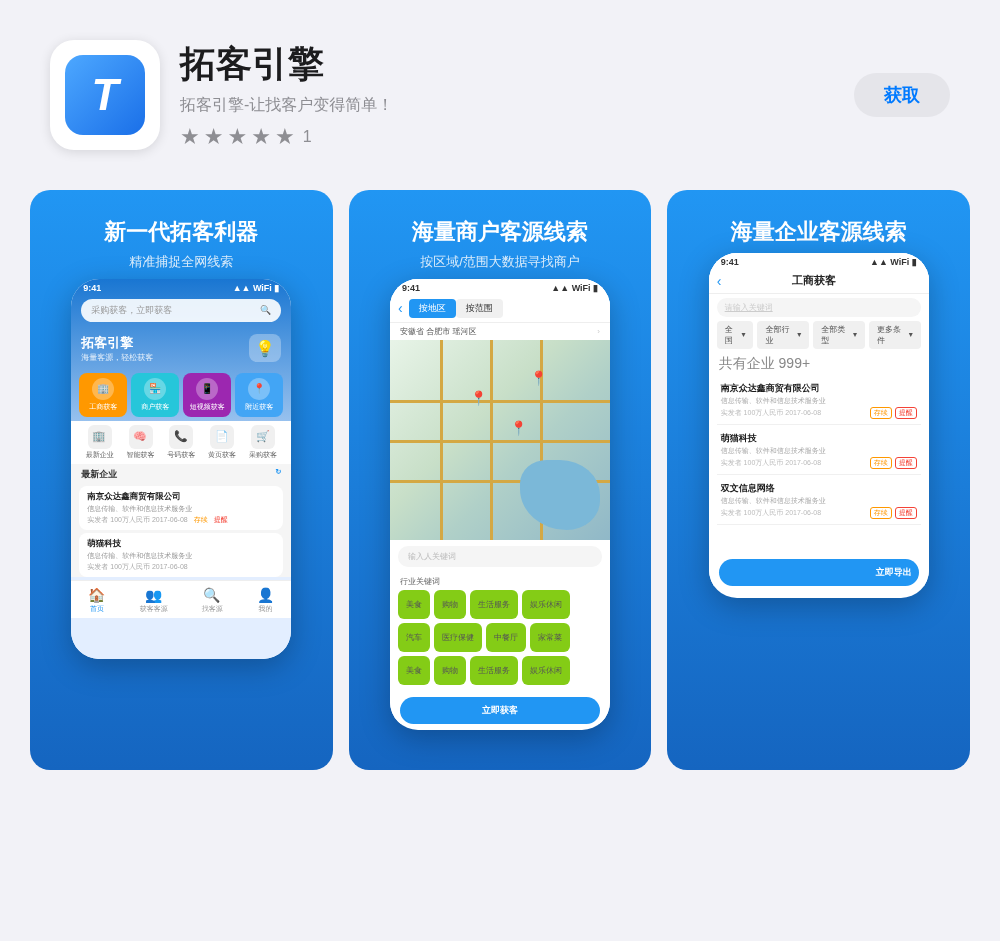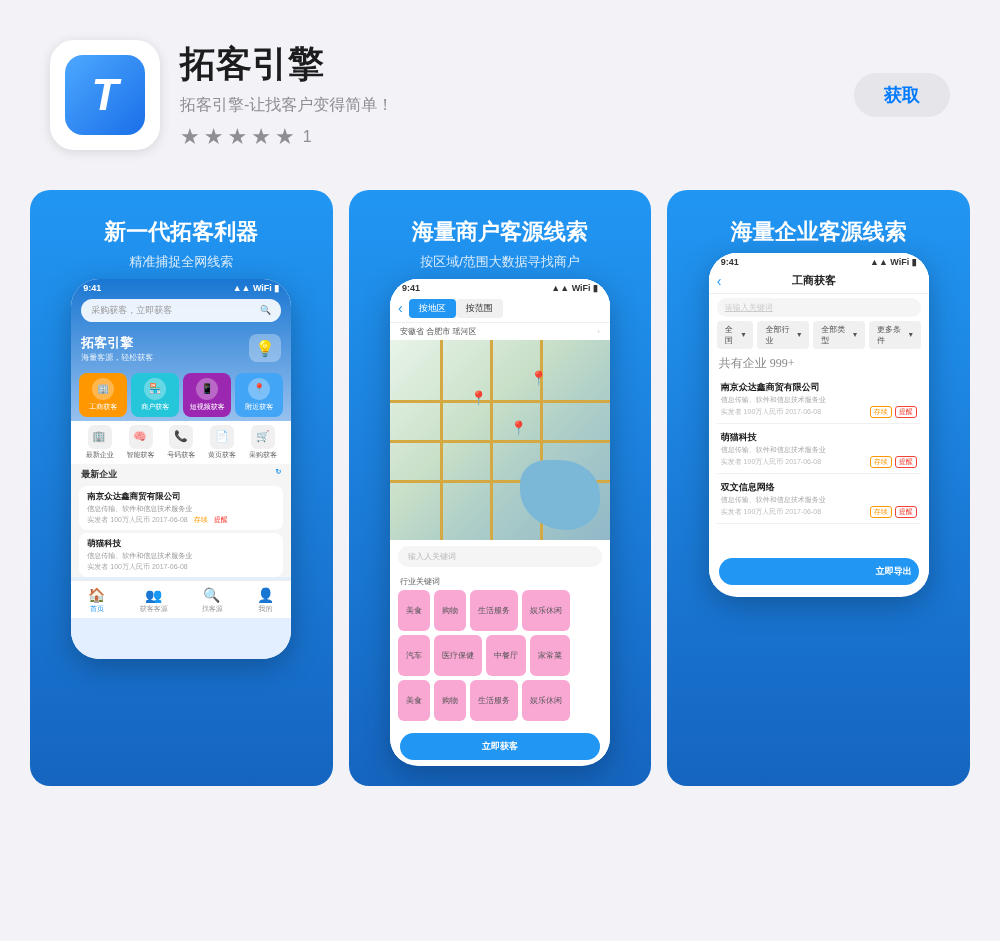--- a/index.html
+++ b/index.html
@@ -379,23 +379,23 @@
       font-size: 8px;
       color: #666;
     }
     .industry-tags {
       display: flex;
       flex-wrap: wrap;
       gap: 4px;
       padding: 0 8px 6px;
     }
     .industry-tag {
-      background: #f9a8d4;
+      background: #84cc16;
       border-radius: 6px;
-      padding: 15px 8px;
+      padding: 9px 8px;
       font-size: 8px;
       color: #555;
     }
     .phone2-btn {
       margin: 6px 10px;
       background: #2196F3;
       color: white;
       text-align: center;
       border-radius: 20px;
       padding: 7px;
@@ -437,23 +437,22 @@
       border-radius: 4px;
       padding: 3px 8px;
       font-size: 8px;
       color: #555;
       display: flex;
       align-items: center;
       gap: 2px;
     }
     .count-text {
       padding: 2px 10px;
-      font-size: 12px;
+      font-size: 14px;
       color: #888;
-      font-family: Liberation Serif, serif;
     }
     .enterprise-card {
       margin: 2px 8px;
       background: white;
       border-bottom: 1px solid #f0f0f0;
       padding: 5px 4px;
     }
     .ent-name {
       font-size: 9px;
       font-weight: 700;

